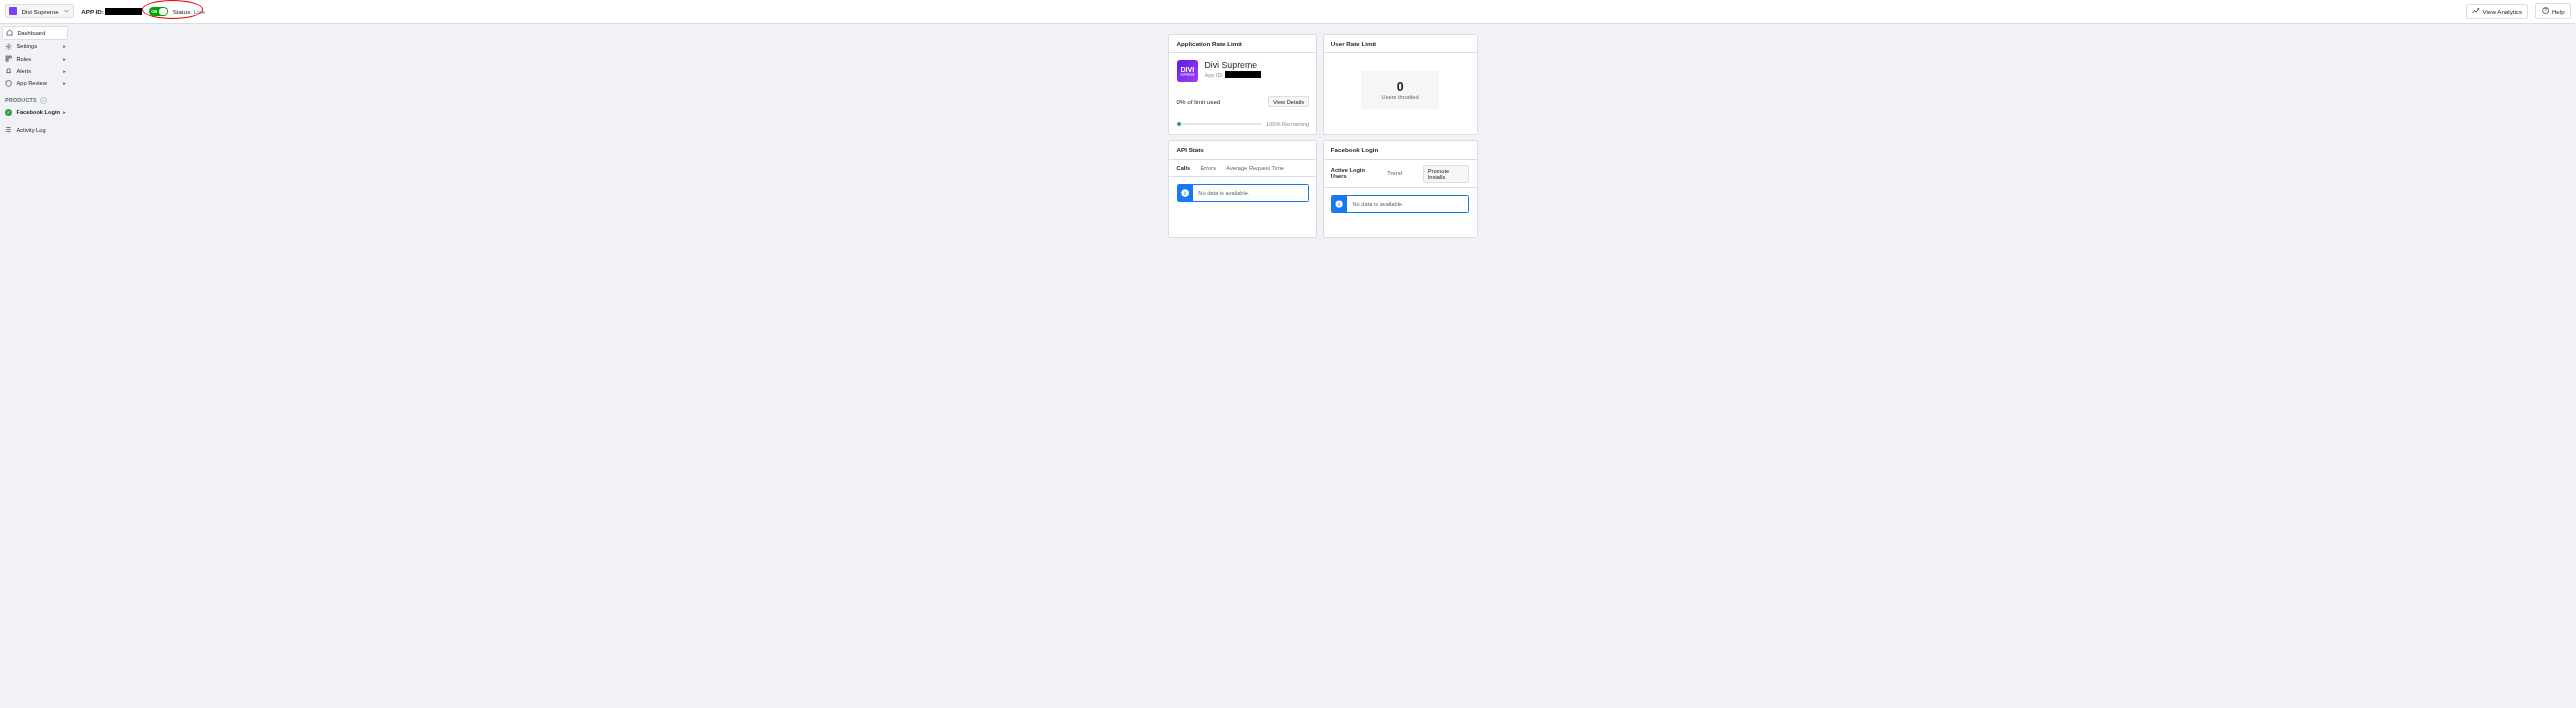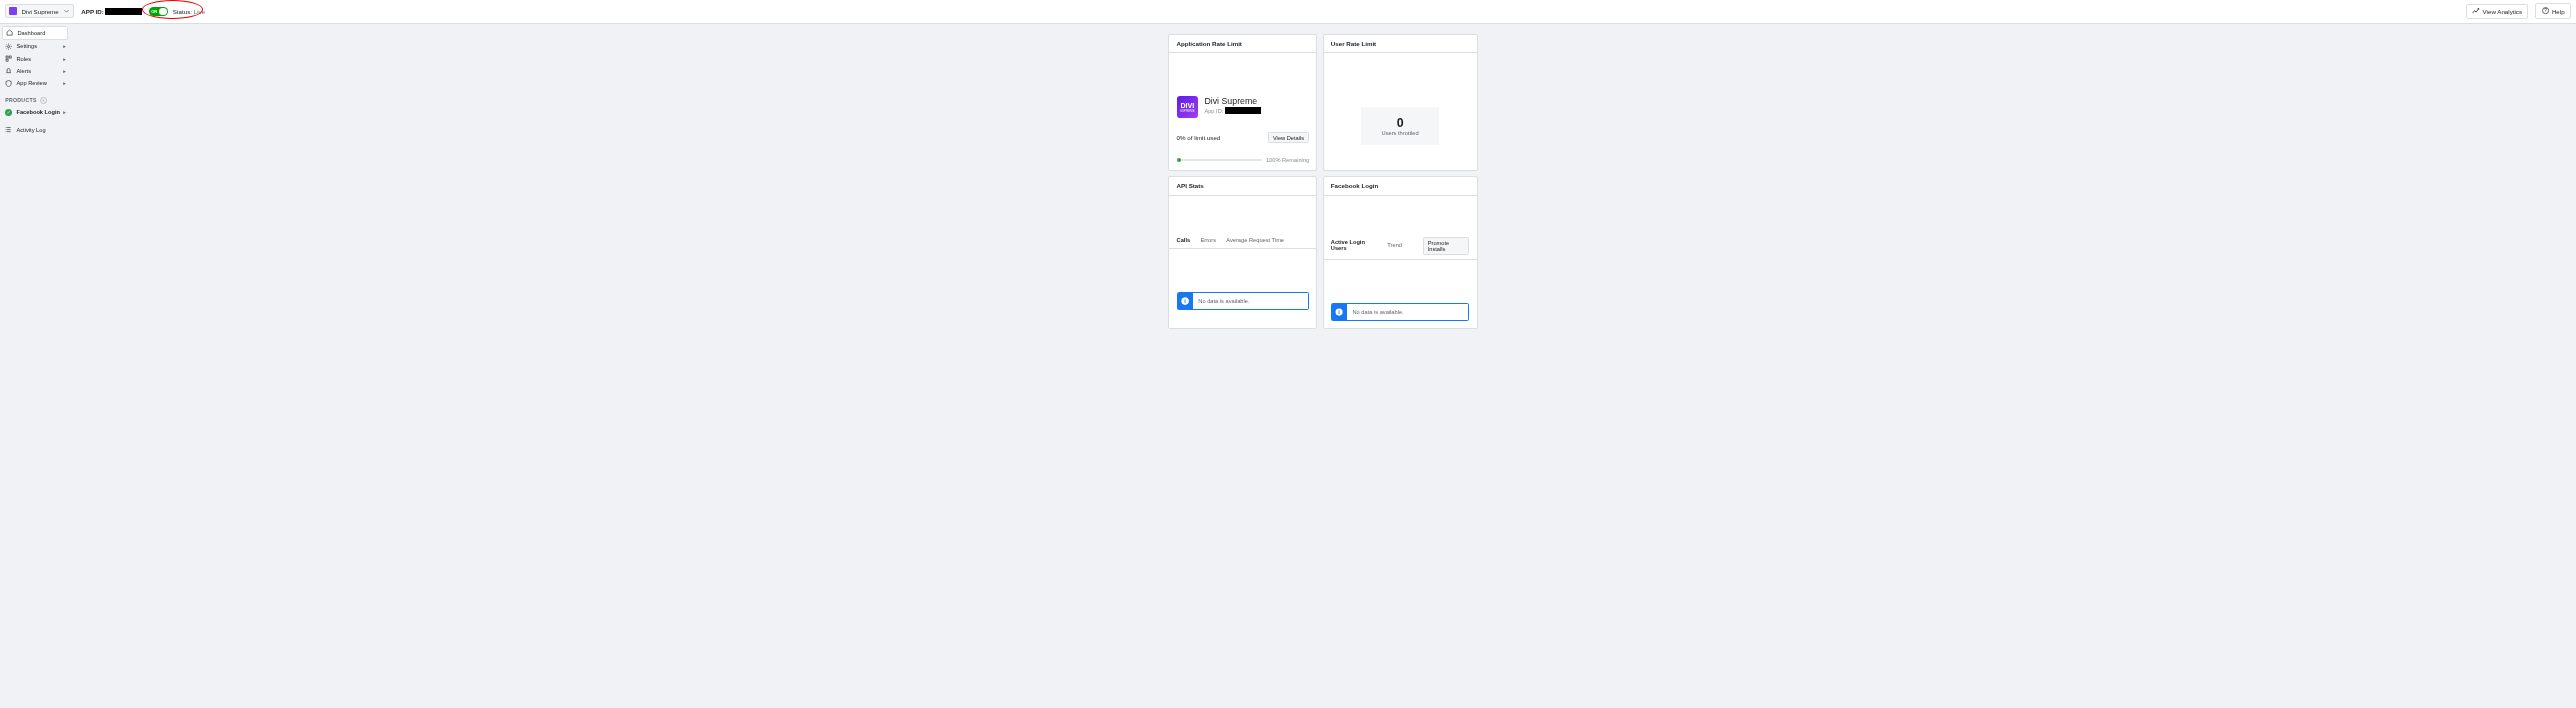--- a/index.html
+++ b/index.html
@@ -188,21 +188,20 @@
       grid-template-columns: 149px 155px;
       grid-auto-rows: min-content;
       gap: 5.2px;
     }
     .card {
       background: #fff;
       border: 0.5px solid #dadde1;
       border-radius: 2.1px;
       display: flex;
       flex-direction: column;
-      gap: 36px;
     }
     .card-header {
       font-weight: 600;
       font-size: 6.2px;
       padding: 5.2px 7.2px;
       border-bottom: 0.5px solid #dadde1;
     }
     .card .subheader { border-bottom: 0.5px solid #dadde1; }
     .card-body { padding: 7.2px; }
     .card.min170 { min-height: 88px; }

